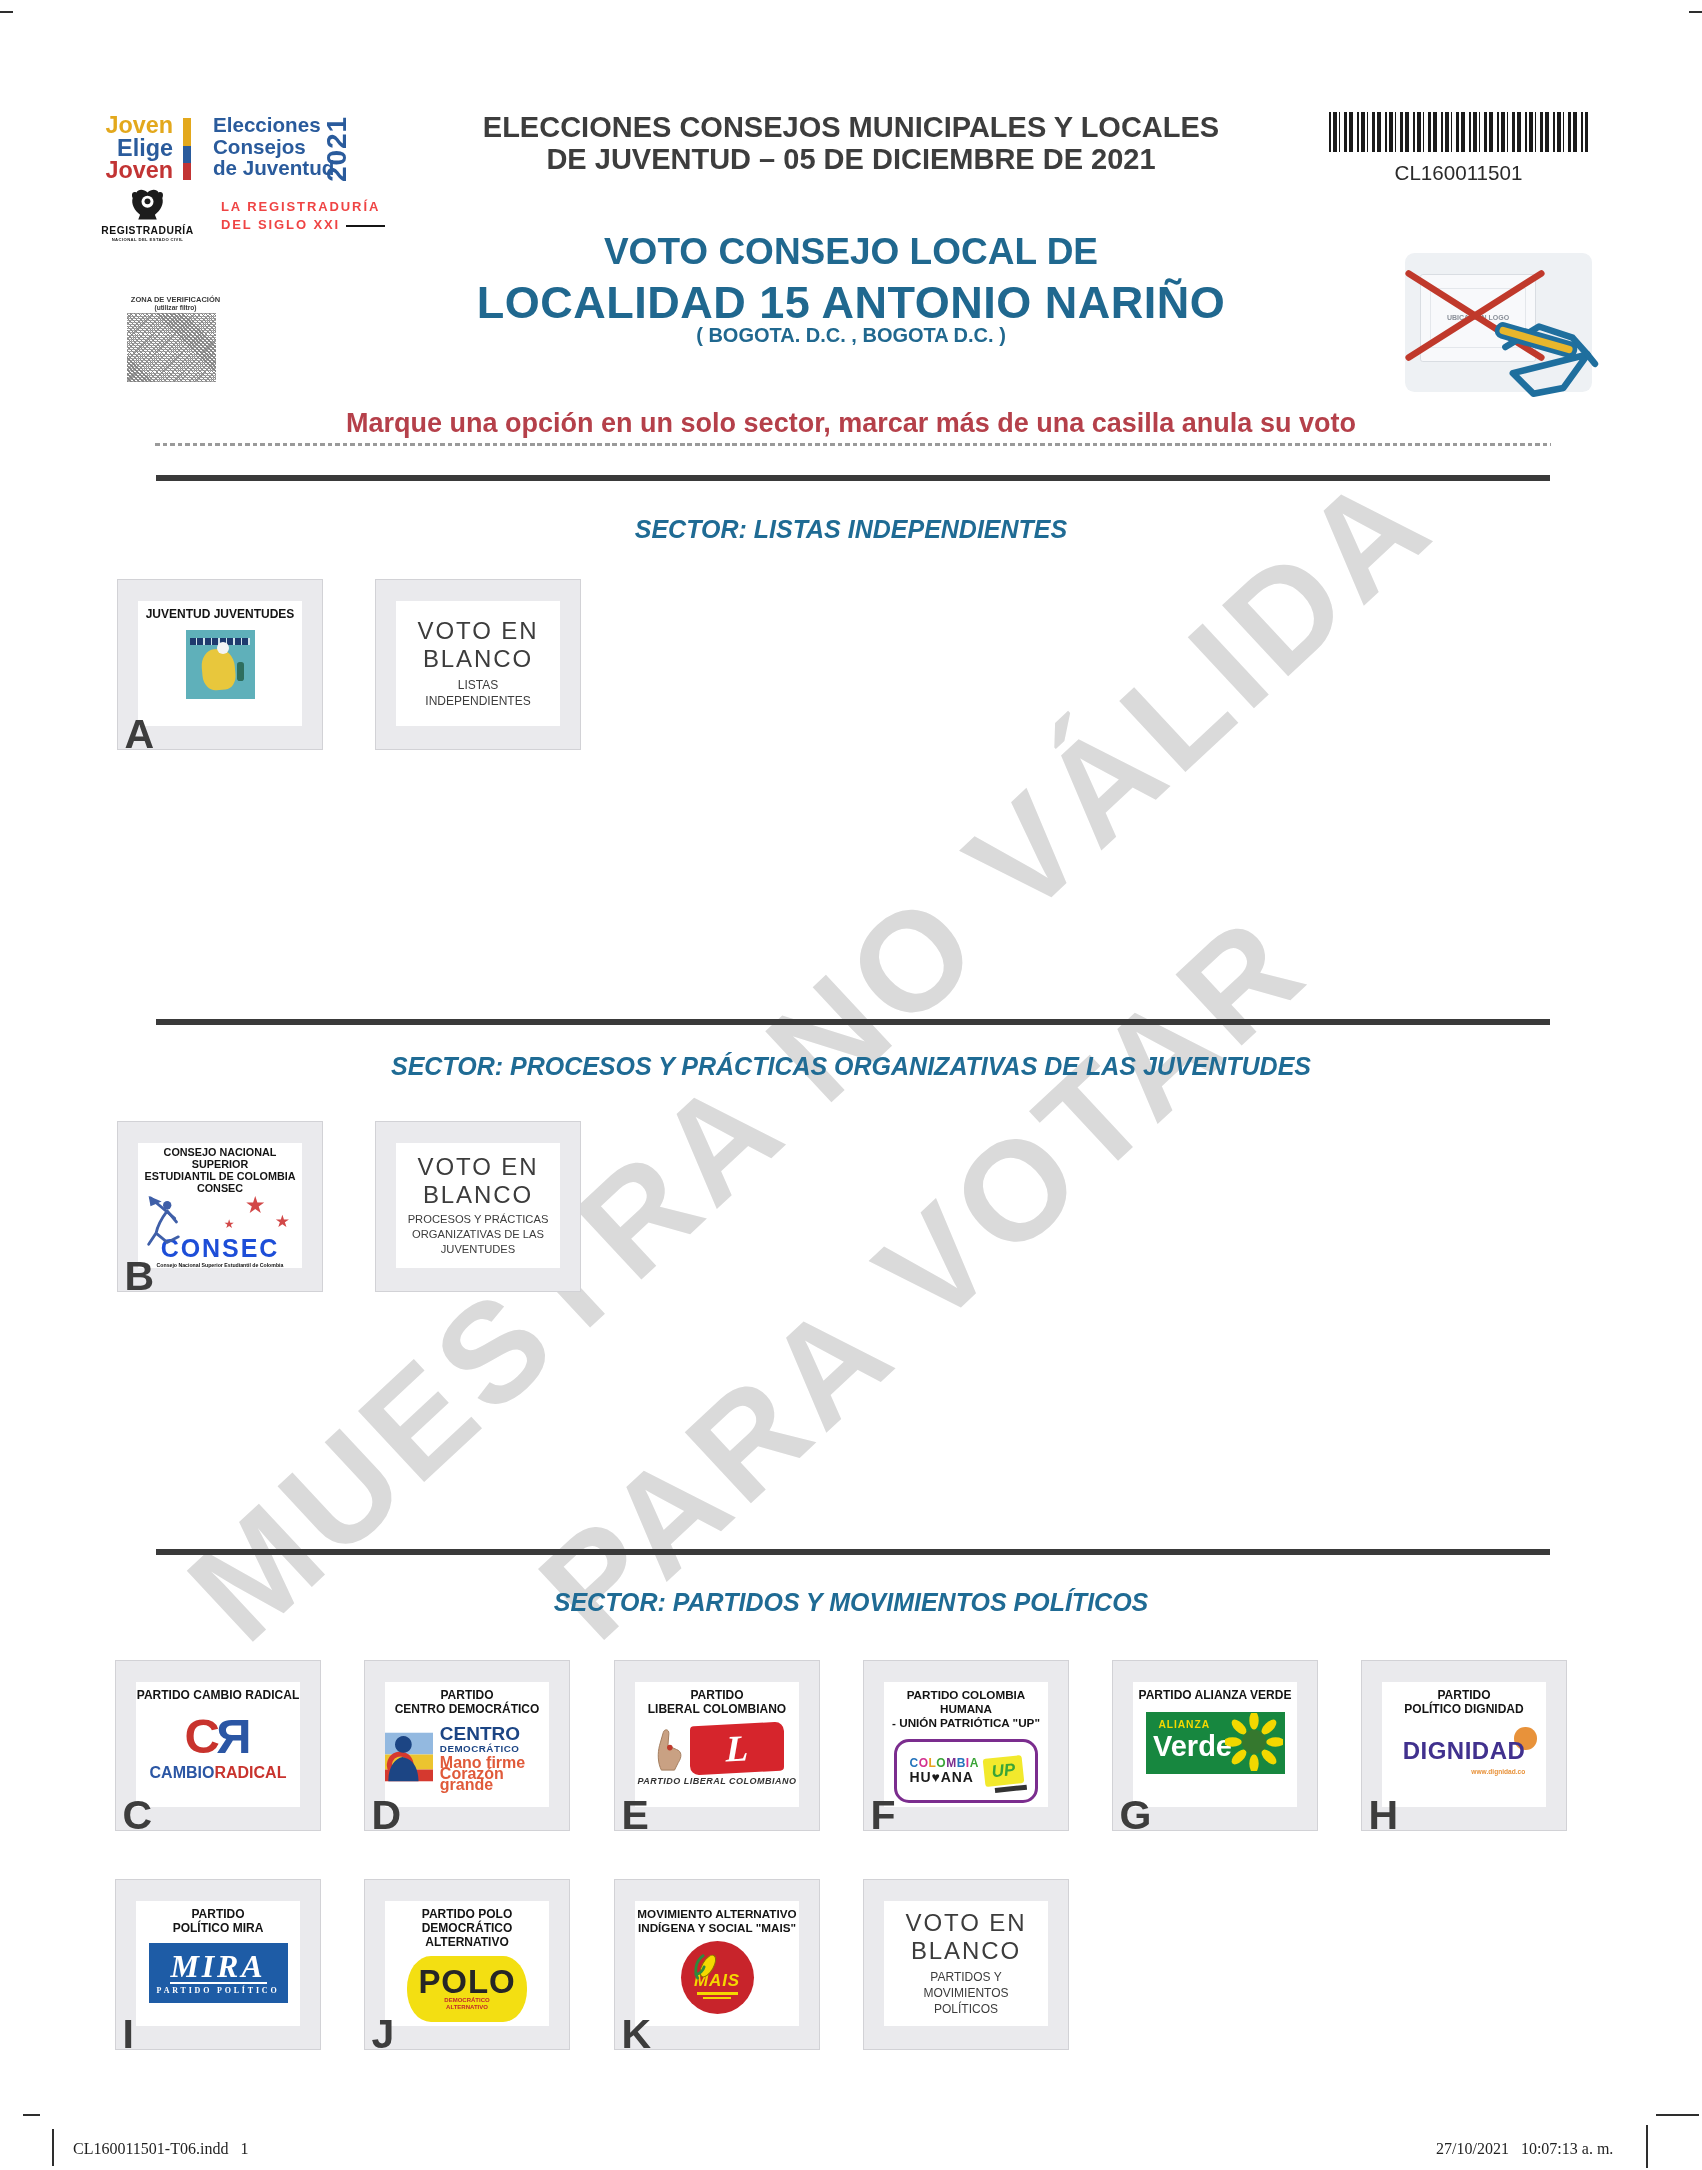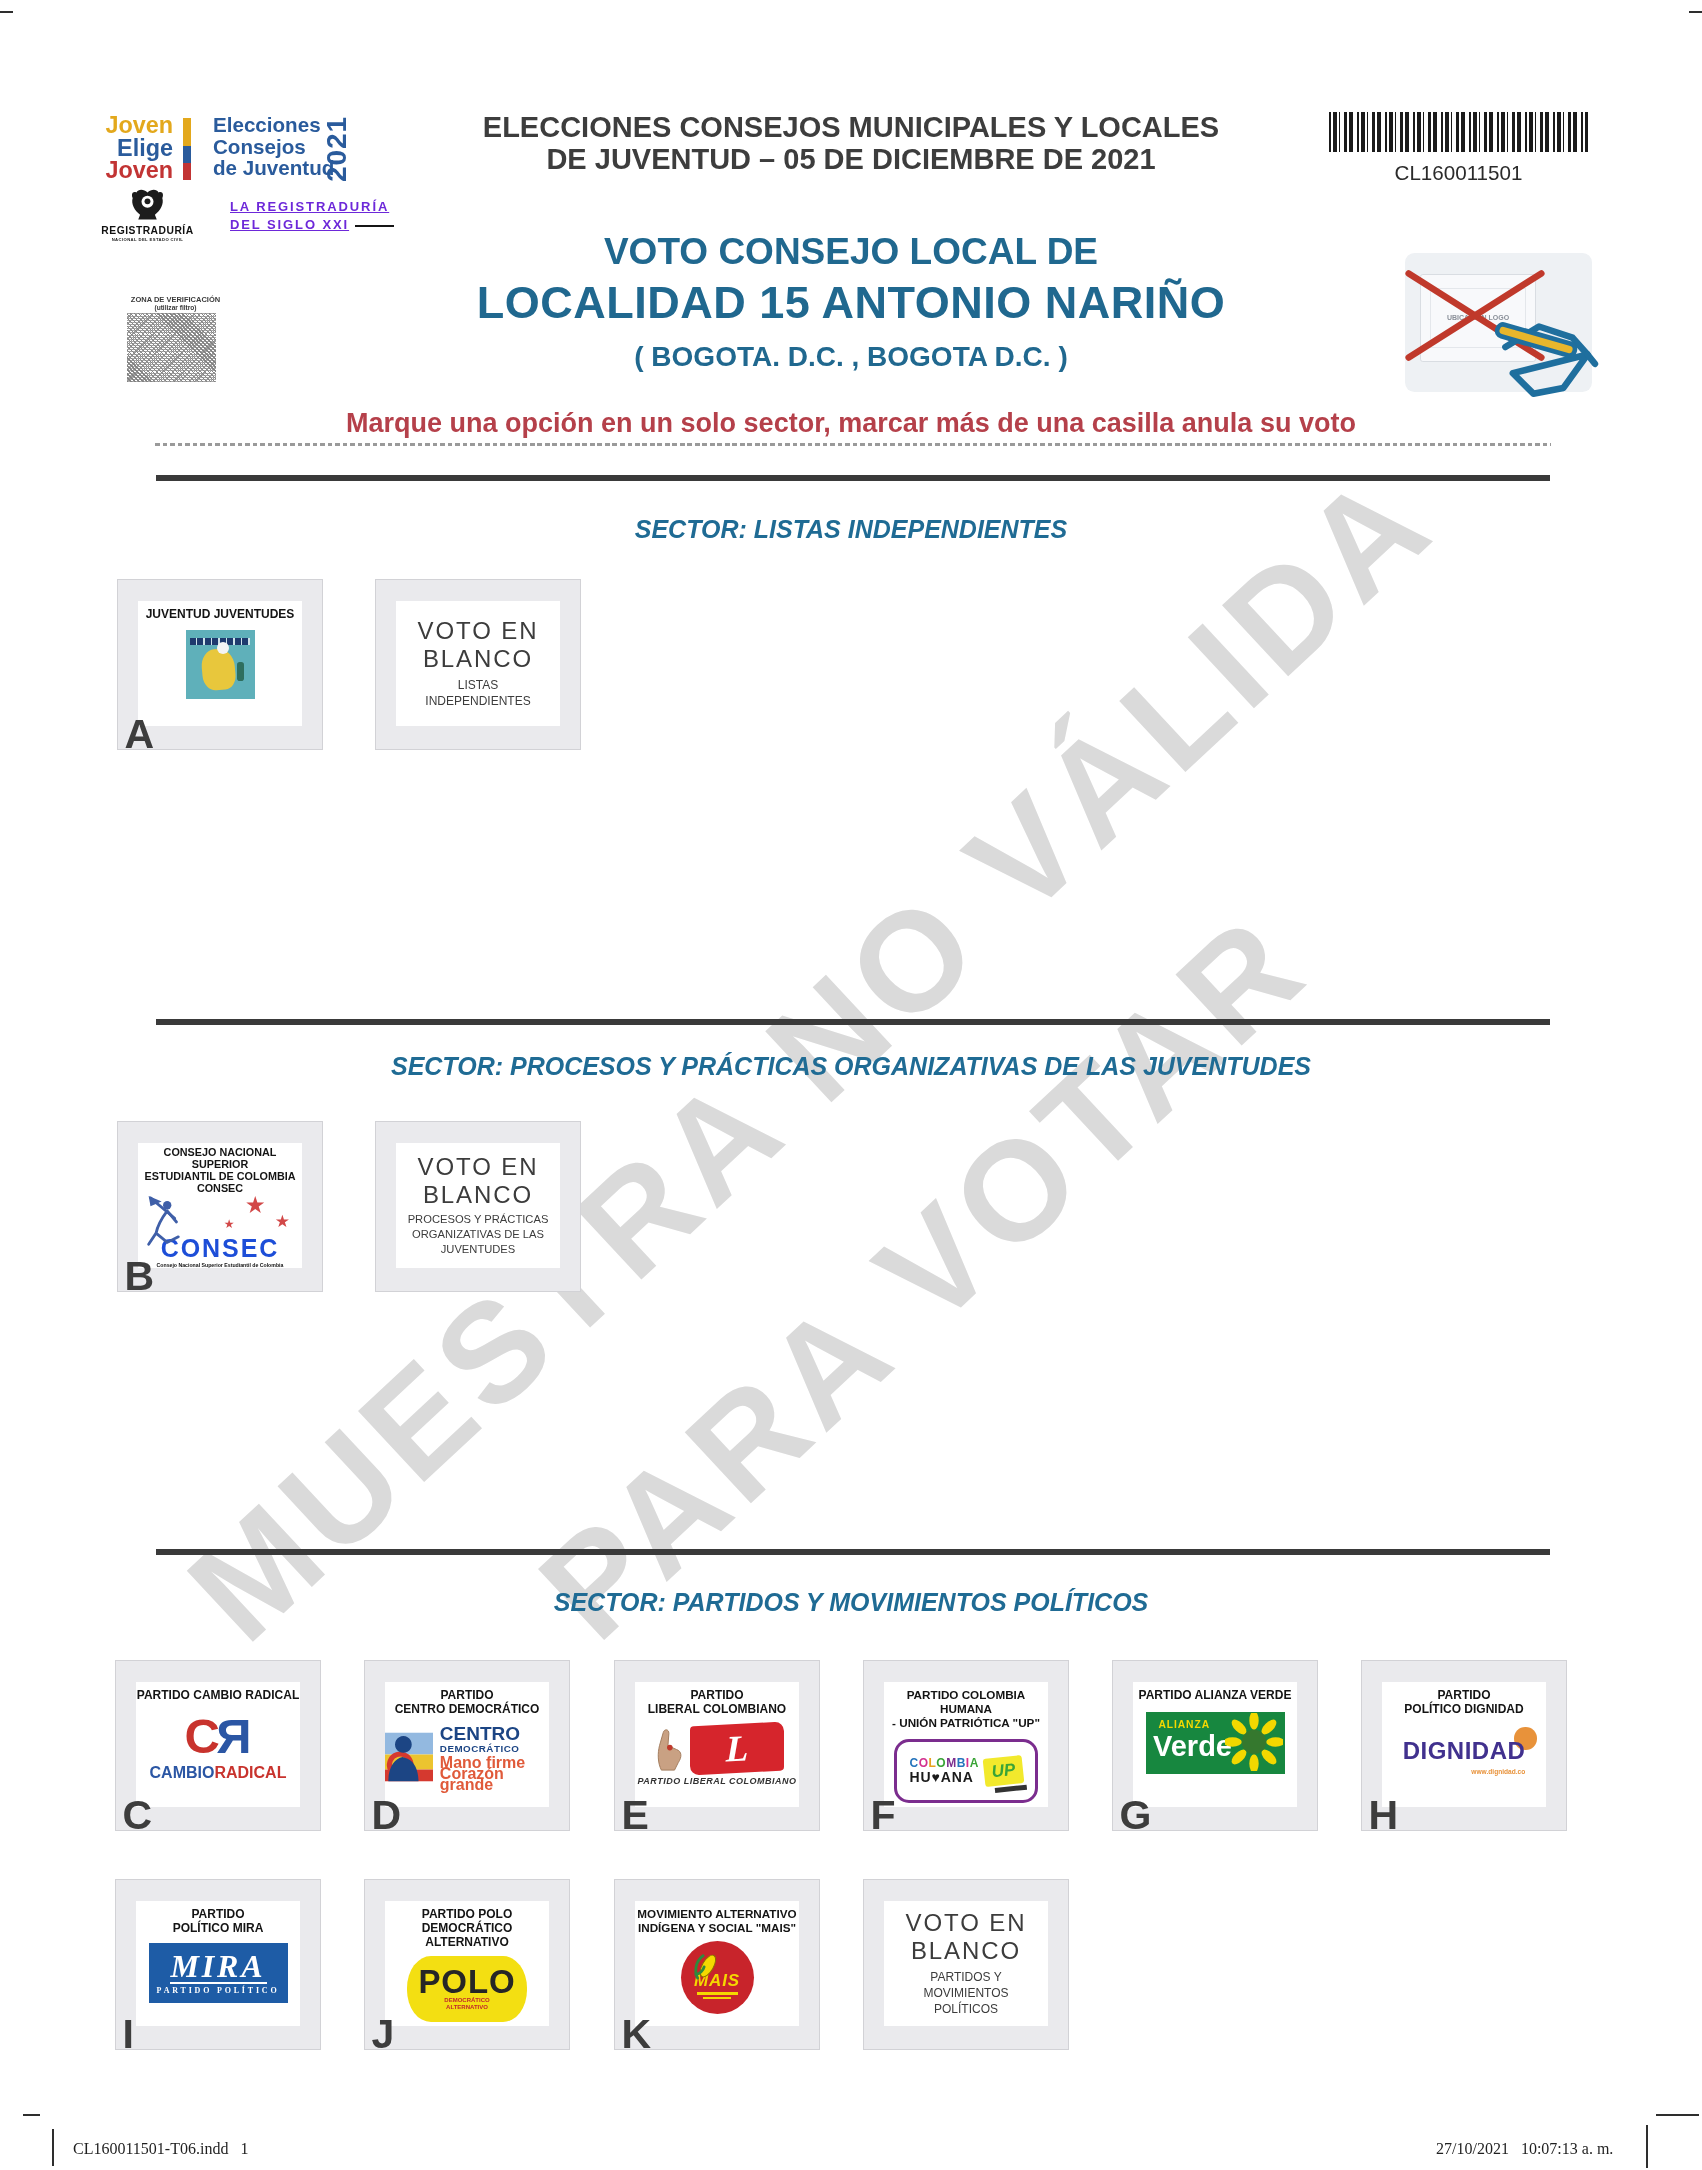--- a/index.html
+++ b/index.html
@@ -11,37 +11,37 @@
       transform:rotate(-43deg);}
   .layer{position:absolute;z-index:2;}
   
   .jej{left:92px;top:114px;width:81px;text-align:right;font-weight:800;font-size:23.4px;line-height:22.5px;}
   .jej .y{color:#e3a81c}.jej .b{color:#2a5b9c}.jej .r{color:#c23434}
   .tricolor{left:183px;top:118px;width:7.5px;height:62px;}
   .tricolor div{width:7.5px;}
   .elec{left:213px;top:114px;font-weight:800;font-size:20.6px;line-height:21.5px;color:#2a5b9c;}
   .year{left:321px;top:116px;height:66px;font-weight:900;font-size:28px;color:#2a5b9c;
         writing-mode:vertical-rl;transform:rotate(180deg);letter-spacing:0.9px;}
-  .slogan{left:230px;top:198px;font-weight:800;font-size:13px;letter-spacing:1.9px;color:#6d28d9;line-height:18px;text-decoration:underline;}
+  .slogan{left:221px;top:198px;font-weight:800;font-size:13px;letter-spacing:1.9px;color:#ef4444;line-height:18px;}
   .slogan .dash{display:inline-block;width:39px;height:1.9px;background:#151515;vertical-align:middle;margin-left:5.6px;}
   .regname{left:82px;top:225px;width:131px;text-align:center;font-weight:800;font-size:10.3px;letter-spacing:0.5px;color:#111;}
   .regsub{font-size:4.2px;font-weight:700;letter-spacing:0.4px;margin-top:0.9px;color:#222;}
   
   .htitle{left:0;top:111px;width:1702px;text-align:center;color:#3d3d3d;
           font-size:29px;line-height:32px;font-weight:700;}
   .htitle .strong{font-weight:900;}
   
   .barcode{left:1329px;top:112px;width:259px;height:40px;
      background:repeating-linear-gradient(90deg,#1b1b1b 0 1.9px,#fff 1.9px 3.7px,#1b1b1b 3.7px 8.4px,#fff 8.4px 10.3px,#1b1b1b 10.3px 11.2px,#fff 11.2px 15px,#1b1b1b 15px 18px,#fff 18px 19.7px,#1b1b1b 19.7px 24px,#fff 24px 28px);}
   .barcode-label{left:1329px;top:161px;width:259px;text-align:center;font-size:20.6px;color:#2b2b2b;}
   
   .btitle{left:0;width:1702px;text-align:center;color:#20688f;font-weight:700;}
   .bt1{top:231px;font-size:37px;}
   .bt2{top:277px;font-size:45px;font-weight:800;letter-spacing:0.5px;}
-  .bt3{top:341px;font-size:28px;}
+  .bt3{top:324px;font-size:20px;}
   
   .verif-label{left:105px;top:296px;width:141px;text-align:center;font-weight:800;color:#3a3a3a;
                font-size:7.5px;line-height:8.4px;}
   .verif-label .small{font-size:6.6px;font-weight:700;}
   .speckle{left:127px;top:313px;width:89px;height:69px;opacity:.85;
      background-image:repeating-linear-gradient(45deg,#6e6e6e 0 0.9px,transparent 0.9px 2.8px),
                       repeating-linear-gradient(-45deg,#8a8a8a 0 0.9px,transparent 0.9px 3.7px),
                       repeating-linear-gradient(0deg,#9a9a9a 0 0.9px,transparent 0.9px 1.9px);}
   
   .instr{left:1405px;top:253px;width:187px;height:139px;background:#eef1f4;border-radius:9.4px;}

